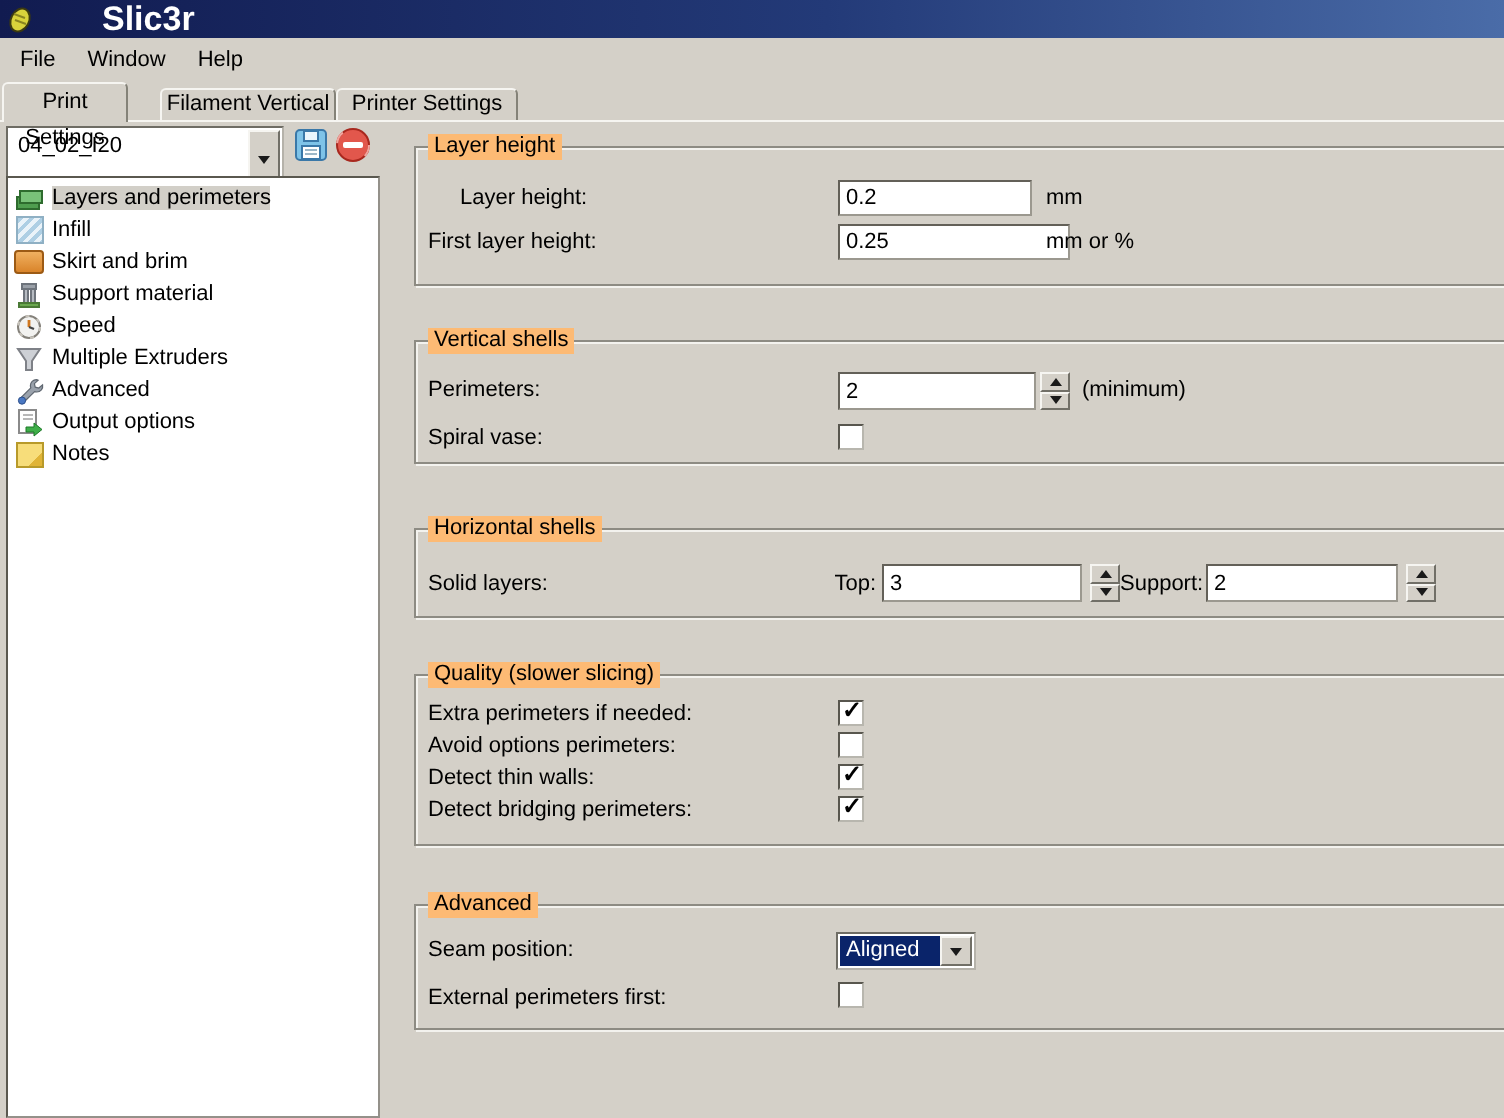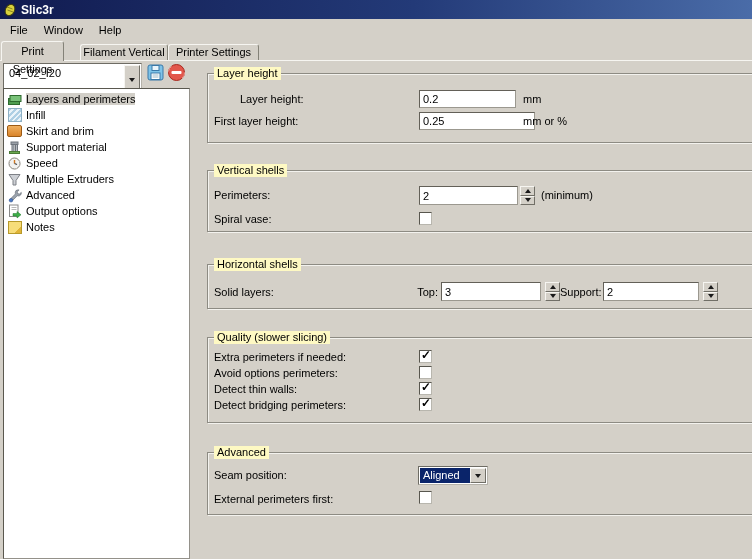--- a/index.html
+++ b/index.html
@@ -3,21 +3,21 @@
 <meta charset="utf-8">
 <style>
   html,body{margin:0;padding:0;}
   body{font-family:"Liberation Sans",sans-serif;font-size:11px;color:#000;}
   .screen{position:relative;width:752px;height:559px;overflow:hidden;background:#d4d0c8;}
 
   
   .titlebar{position:absolute;top:0;left:0;right:0;height:19px;
     background:linear-gradient(90deg,#111b50 0%,#233a78 55%,#4a6ca8 100%);
     display:flex;align-items:center;gap:4px;padding-left:3px;}
-  .title-text{color:#fff;font-weight:bold;font-size:12px;}
+  .title-text{color:#fff;font-weight:bold;font-size:17px;margin-left:30px;}
 
   
   .menubar{position:absolute;top:19px;left:0;right:0;height:21px;display:flex;align-items:center;padding-left:2px;}
   .menu-item{padding:3px 8px;cursor:default;}
 
   
   .tab{position:absolute;background:#d4d0c8;border:1px solid #848278;border-bottom:none;
     border-top-color:#f6f5f1;border-left-color:#f6f5f1;border-radius:3px 3px 0 0;
     text-align:center;box-sizing:border-box;cursor:default;}
   .tab.active{left:1px;top:41px;width:63px;height:20px;line-height:18px;z-index:3;}
@@ -41,21 +41,21 @@
   .infill-swatch{width:12px;height:12px;border:1px solid #8fb0c4;
     background:repeating-linear-gradient(135deg,#aecfe4 0 2px,#eaf3f9 2px 4px);}
   .box-swatch{width:13px;height:10px;border:1px solid #9c5a14;border-radius:2px;
     background:linear-gradient(#f0b060,#d9842a);}
   .note-swatch{width:12px;height:11px;border:1px solid #b89a2a;
     background:linear-gradient(135deg,#f7dd7a 70%,#e0b437 70%);}
 
   
   .group{position:absolute;left:207px;width:760px;border:1px solid #8d8b83;
     box-shadow:inset 1px 1px 0 #f3f2ee,1px 1px 0 #f3f2ee;box-sizing:border-box;}
-  .group-title{position:absolute;top:-7px;left:6px;background:#fef9c3;padding:0 3px;line-height:13px;white-space:nowrap;}
+  .group-title{position:absolute;top:-7px;left:6px;background:#fdba74;padding:0 3px;line-height:13px;white-space:nowrap;}
   .lbl{position:absolute;white-space:nowrap;}
   .textbox{position:absolute;height:18px;box-sizing:border-box;background:#fff;
     border:1px solid;border-color:#636058 #9b988f #9b988f #636058;
     font-family:"Liberation Sans",sans-serif;font-size:11px;padding:1px 3px;margin:0;}
   .spin{position:absolute;width:15px;height:19px;display:flex;flex-direction:column;}
   .spin-btn{flex:1;background:#d4d0c8;border:1px solid;border-color:#f6f5f1 #716f67 #716f67 #f6f5f1;
     box-sizing:border-box;display:flex;align-items:center;justify-content:center;cursor:pointer;}
   .tri-up{width:0;height:0;border-left:3px solid transparent;border-right:3px solid transparent;border-bottom:4px solid #1a1a1a;}
   .tri-down{width:0;height:0;border-left:3px solid transparent;border-right:3px solid transparent;border-top:4px solid #1a1a1a;}
   .checkbox{position:absolute;width:13px;height:13px;background:#fff;box-sizing:border-box;
@@ -191,21 +191,21 @@
     <div class="tree-item">
       <span class="ico">
           <span class="note-swatch"></span>
         </span>
       <span class="tree-label">Notes</span>
     </div>
   </div>
 
   <div class="group" style="top:73px;height:70px;">
     <span class="group-title">Layer height</span>
-    <span class="lbl" style="left:16px;top:19px;padding-left:16px;">Layer height:</span>
+    <span class="lbl" style="left:6px;top:19px;padding-left:16px;">Layer height:</span>
     <input class="textbox" style="left: 211px; top: 16px; width: 97px;" value="0.2">
     <span class="lbl" style="left:315px;top:19px;">mm</span>
     <span class="lbl" style="left:6px;top:41px;">First layer height:</span>
     <input class="textbox" style="left: 211px; top: 38px; width: 116px;" value="0.25">
     <span class="lbl" style="left:315px;top:41px;">mm or %</span>
   </div>
 
   <div class="group" style="top:170px;height:62px;">
     <span class="group-title">Vertical shells</span>
     <span class="lbl" style="left:6px;top:18px;">Perimeters:</span>

